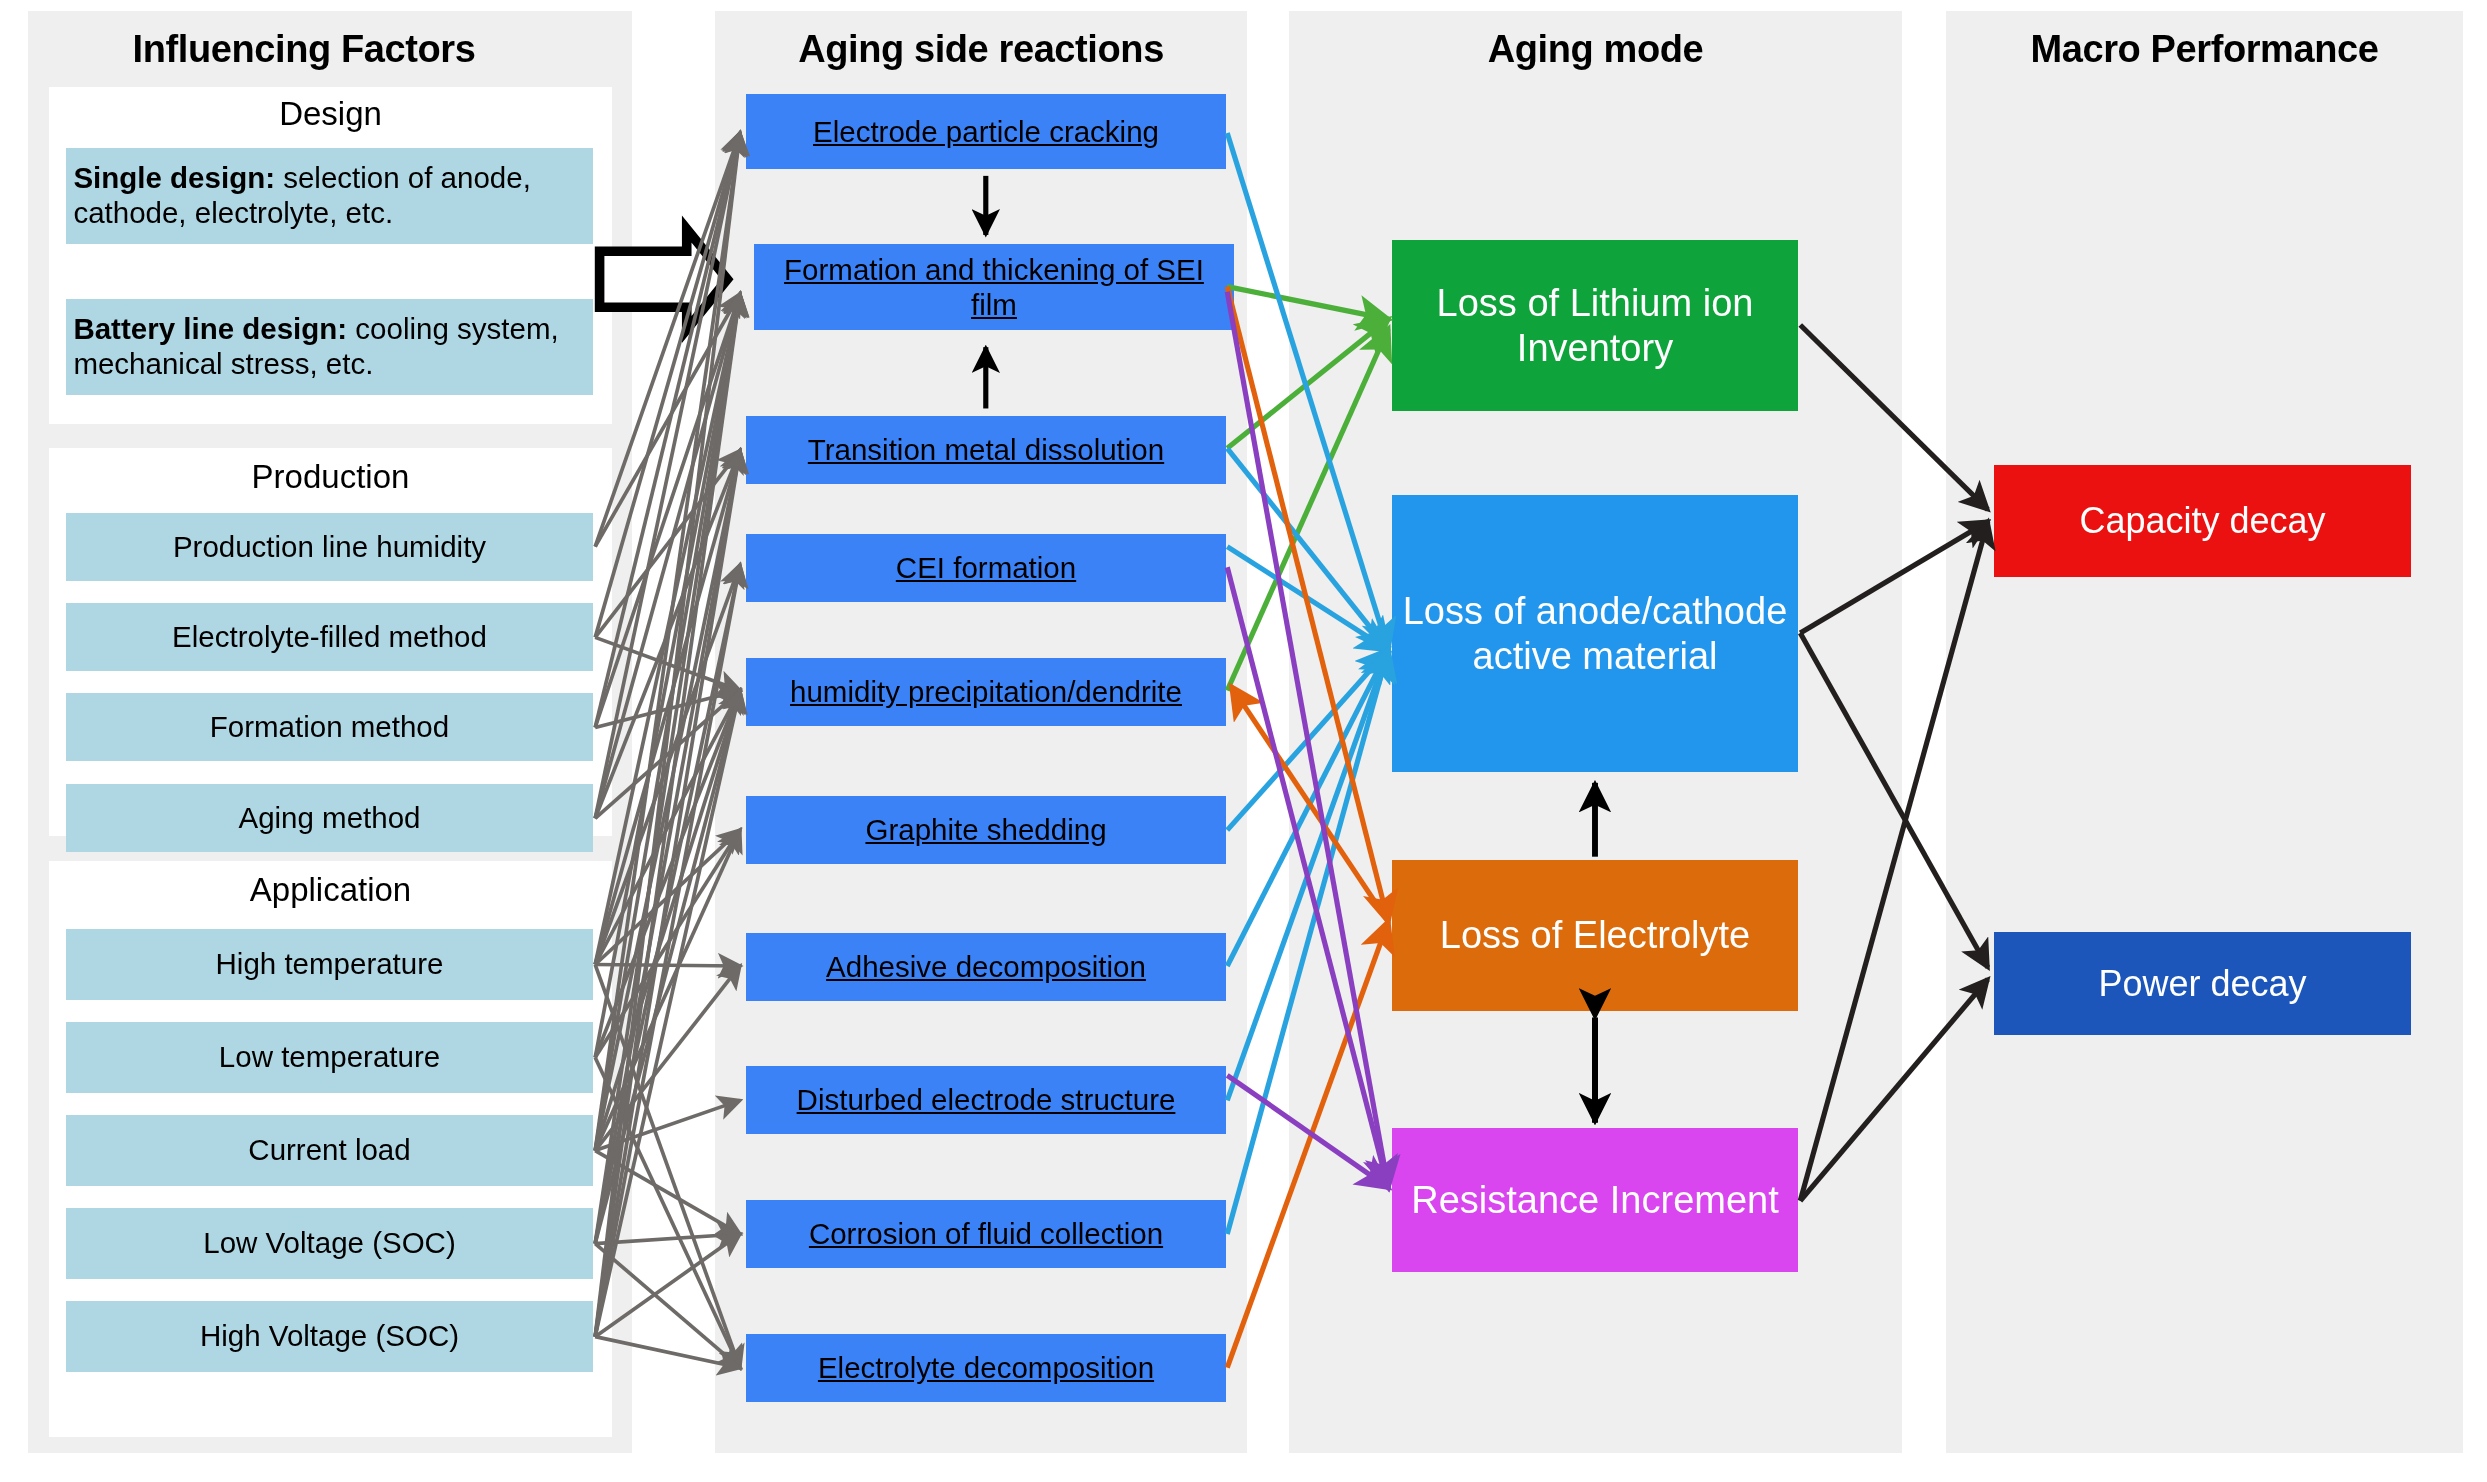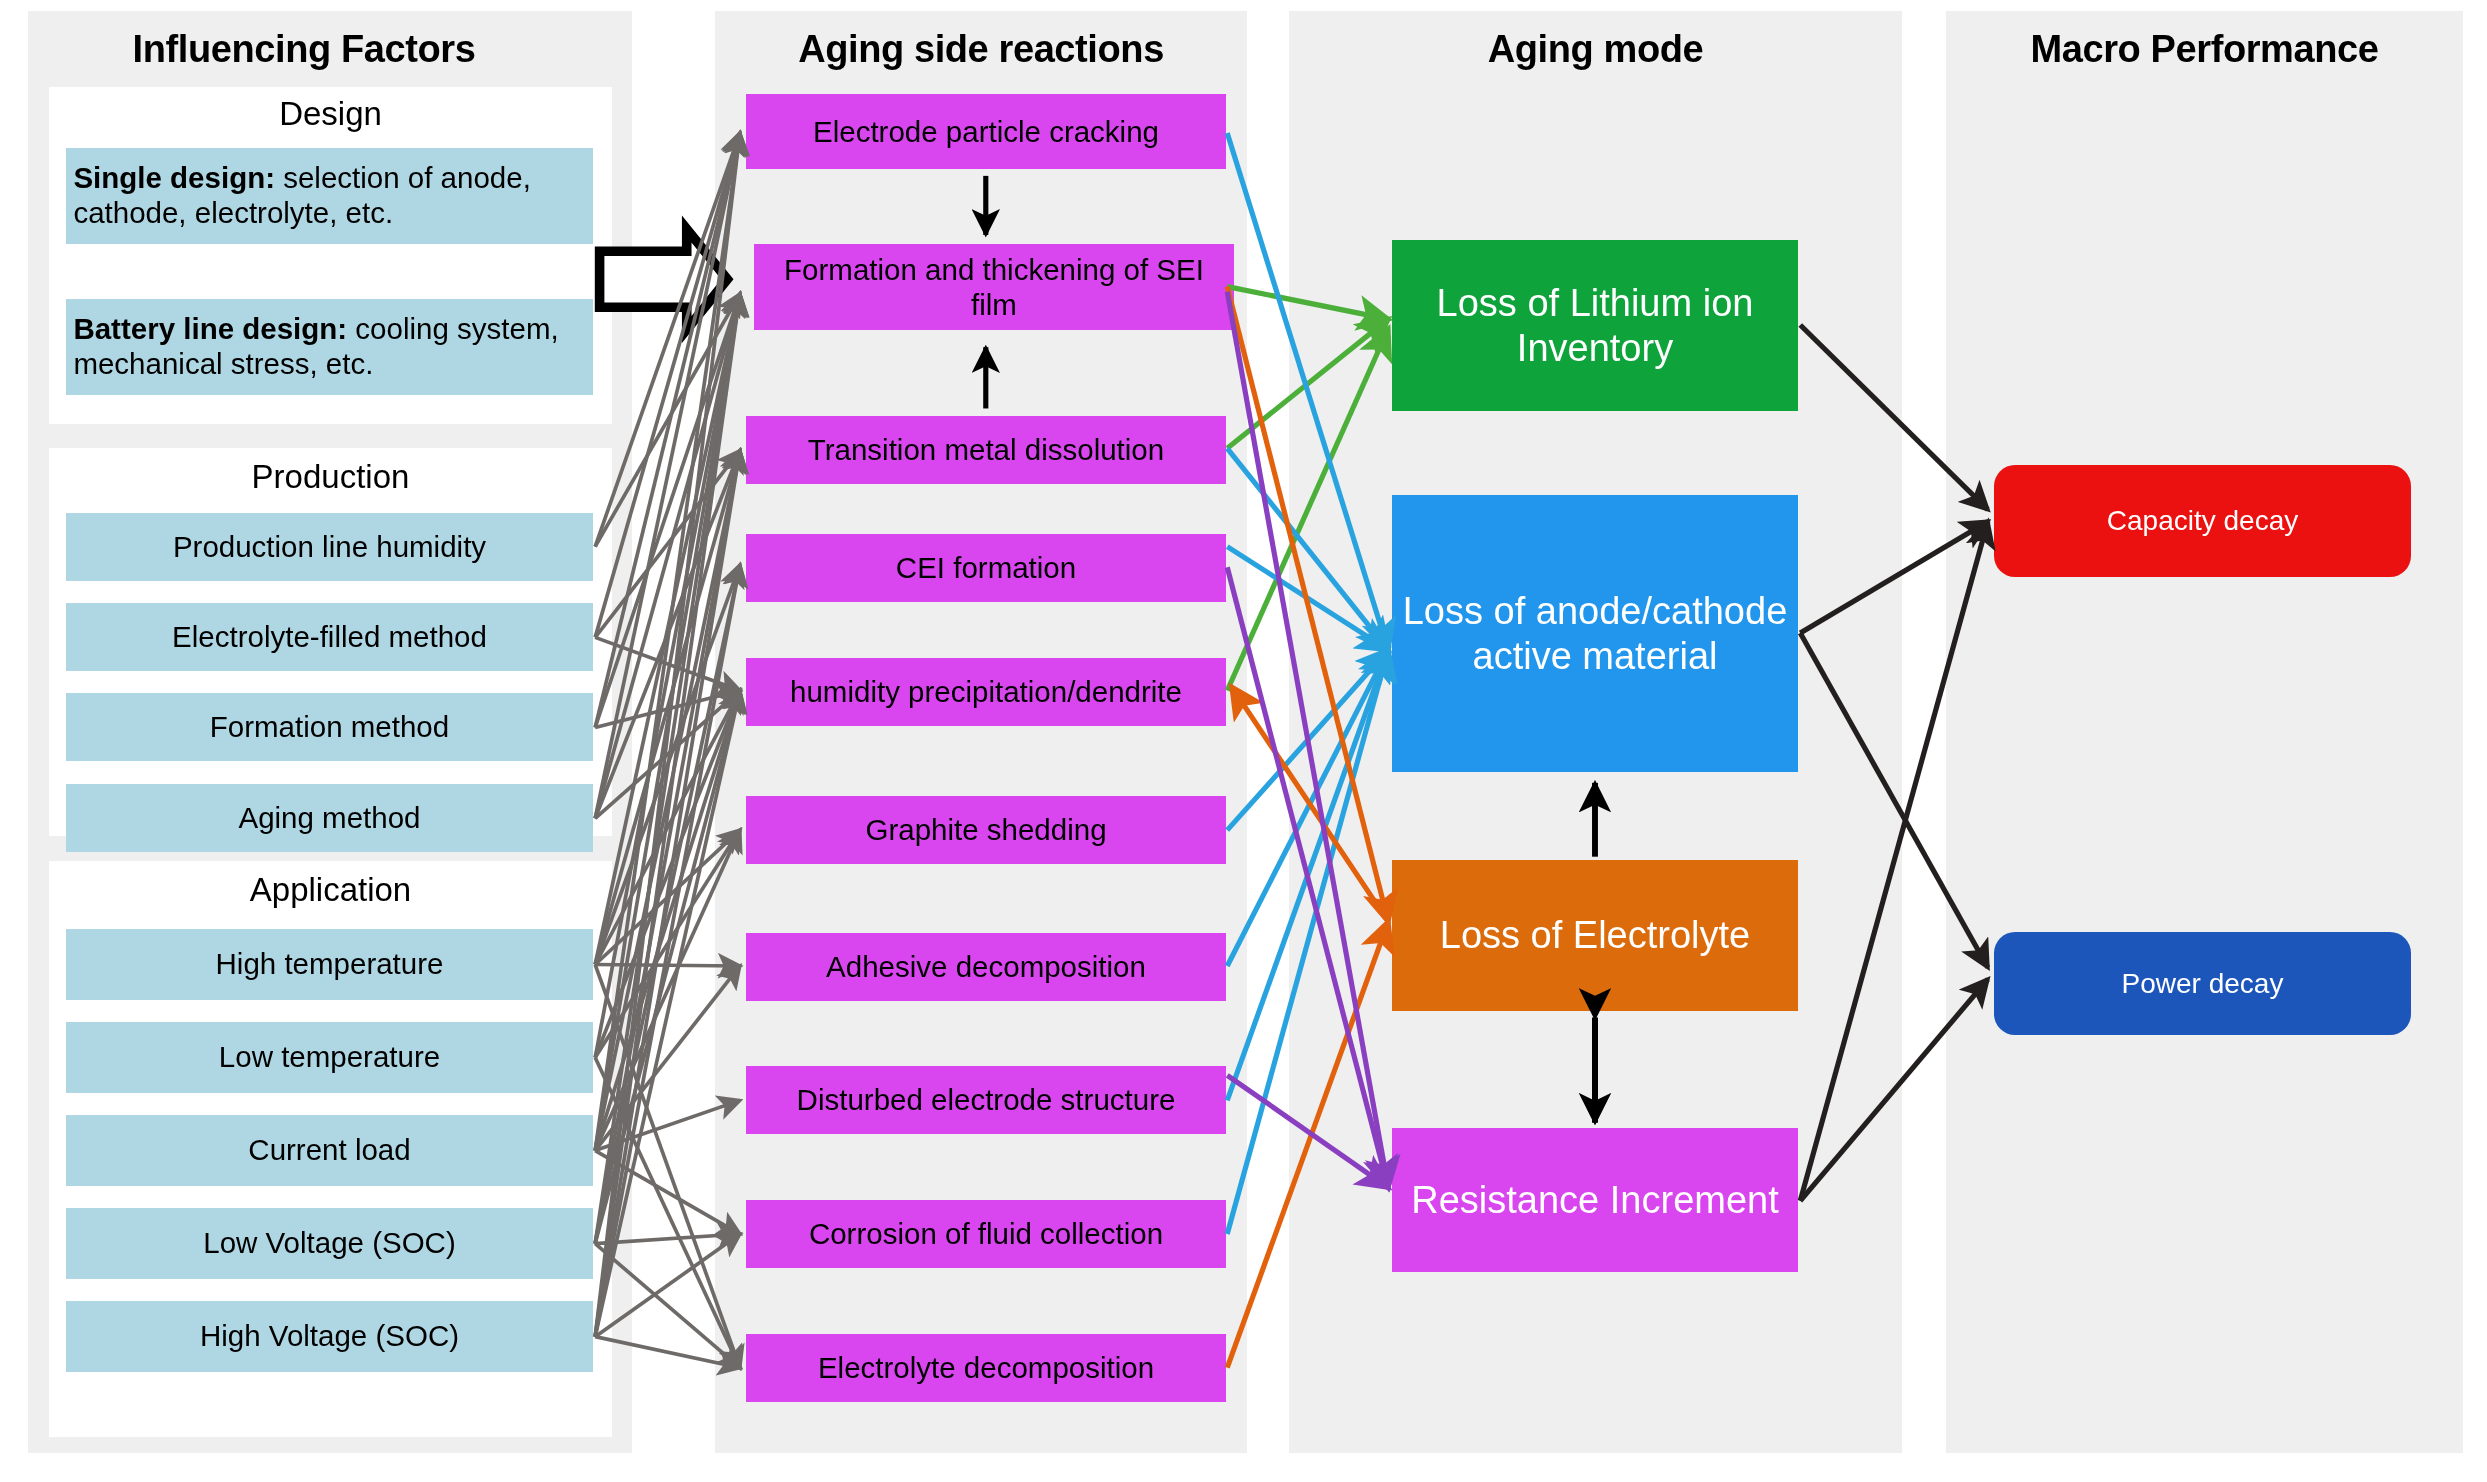--- a/index.html
+++ b/index.html
@@ -42,46 +42,45 @@
     position:absolute;background:#AFD6E3;
     display:flex;align-items:center;justify-content:center;
     text-align:center;color:#000;font-size:29.5px;line-height:1.18;
     padding:0 7.4px;box-sizing:border-box;
   }
   .factor.left-align{justify-content:flex-start;text-align:left;}
   .factor b{font-weight:bold;}
 
   
   .reaction{
-    position:absolute;background:#d946ef;
+    position:absolute;background:#3b82f6;
     left:746px;width:480px;
     display:flex;align-items:center;justify-content:center;
     text-align:center;color:#000;font-size:29.5px;line-height:1.2;
-    box-sizing:border-box;padding:0 4.4px;
+    box-sizing:border-box;padding:0 4.4px;text-decoration:underline;
   }
 
   
   .mode{
     position:absolute;left:1392px;width:406px;
     display:flex;align-items:center;justify-content:center;
     text-align:center;color:#ffffff;font-size:38px;line-height:1.16;
     box-sizing:border-box;padding:0 5.9px;
   }
   #mode-lli{top:240px;height:171px;background:#0FA33C;}
   #mode-lam{top:495px;height:277px;background:#2196EC;}
   #mode-loe{top:860px;height:151px;background:#DC6B0B;}
   #mode-ri{top:1128px;height:144px;background:#d946ef;}
 
   
   .macro{
     position:absolute;left:1994px;width:417px;
     display:flex;align-items:center;justify-content:center;
-    text-align:center;color:#ffffff;font-size:28px;
+    text-align:center;color:#ffffff;font-size:36px;
     box-sizing:border-box;
-    border-radius:21px;
   }
   #macro-capacity{top:465px;height:112px;background:#EC1111;}
   #macro-power{top:932px;height:103px;background:#1C56BB;}
 
   svg.overlay{position:absolute;left:0;top:0;width:2487px;height:1483px;pointer-events:none;}
 </style>
 </head>
 <body>
 
 <div id="root">

